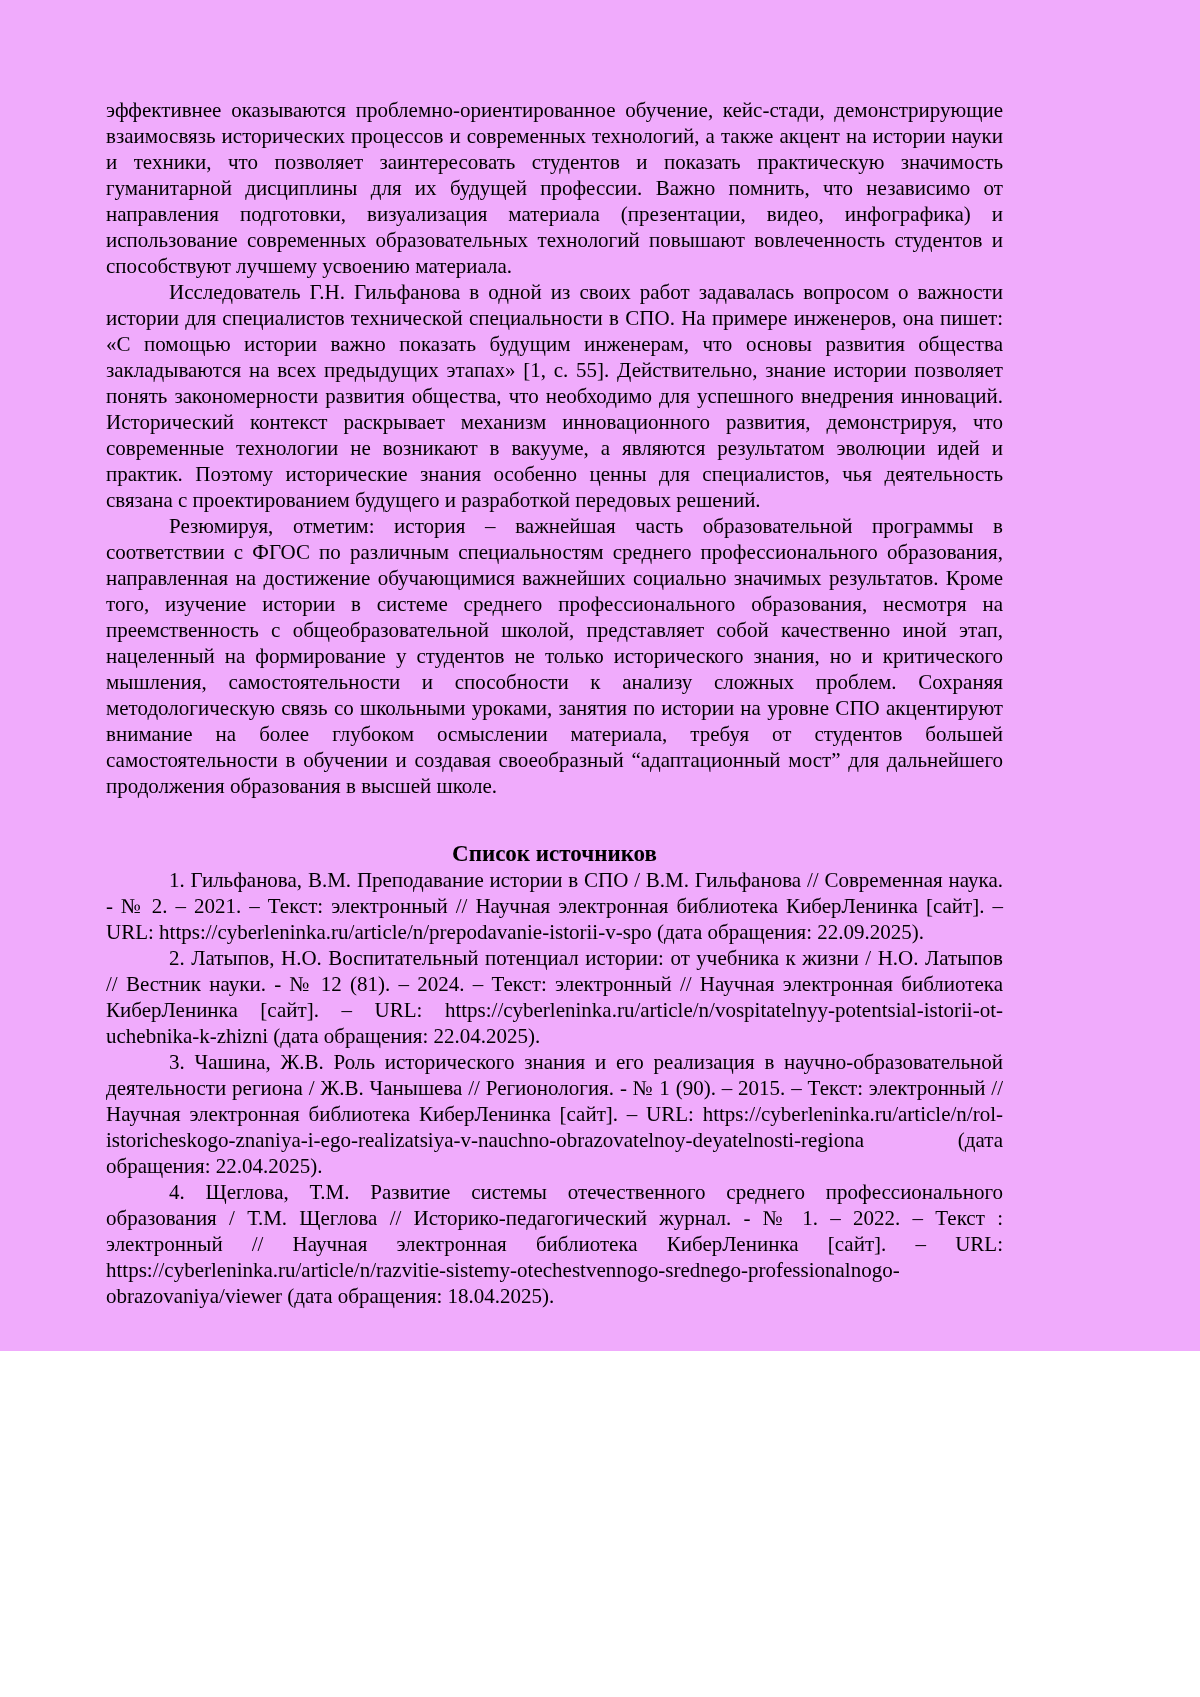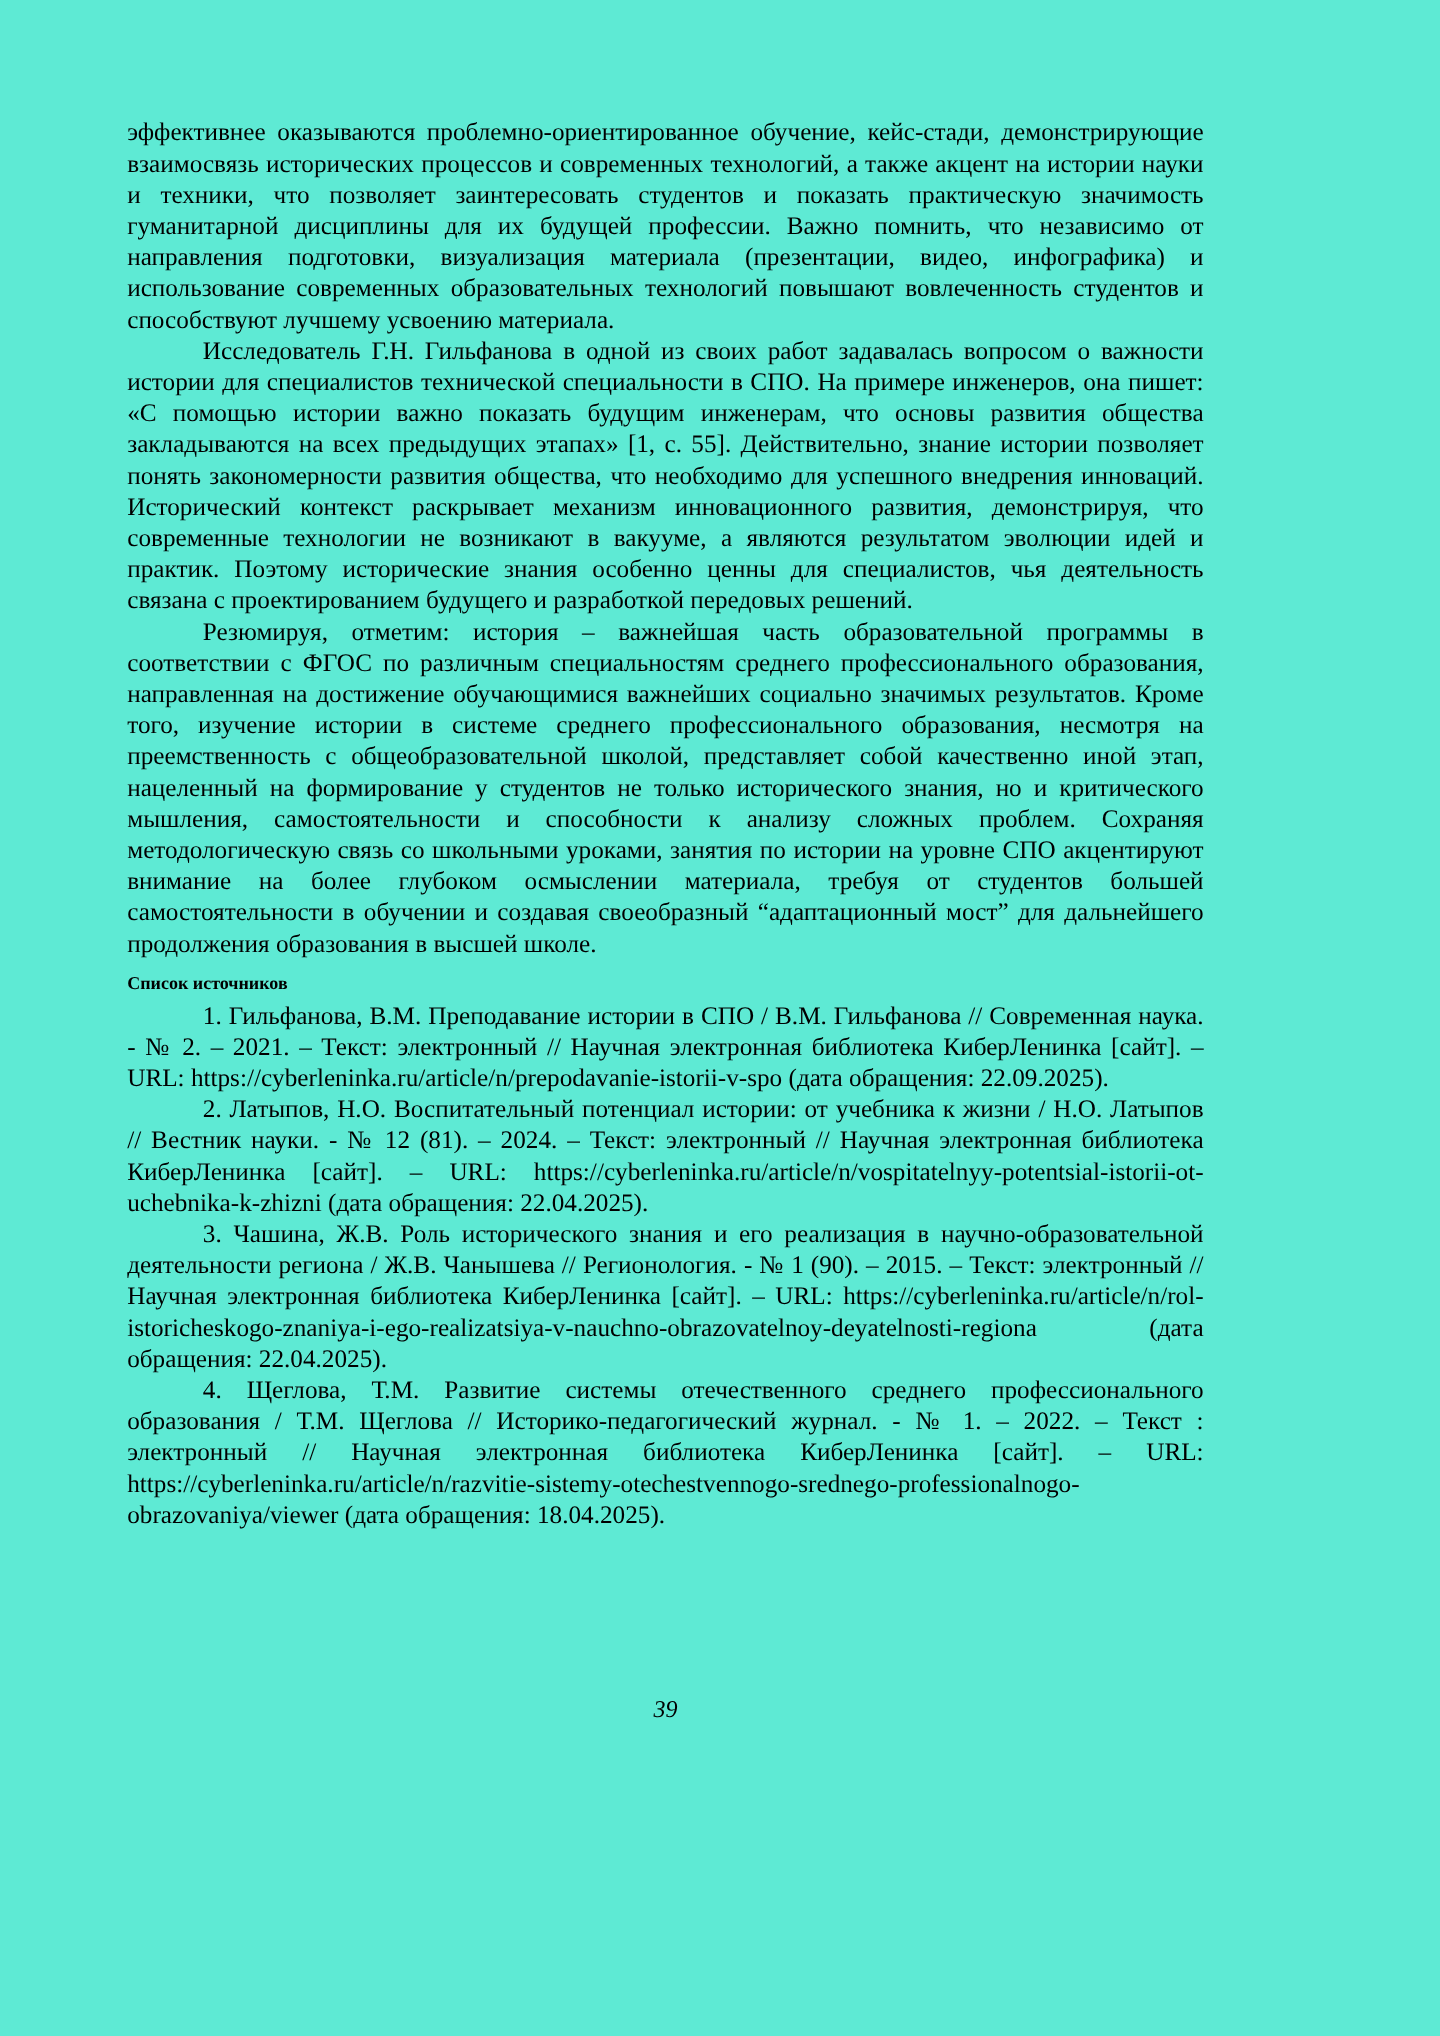--- a/index.html
+++ b/index.html
@@ -1,23 +1,23 @@
 <!DOCTYPE html>
 <html lang="ru"><head>
 <meta charset="utf-8">
 <style>
   * { margin: 0; padding: 0; box-sizing: border-box; }
   html, body { background: #ffffff; }
 
   .page {
     position: relative;
     width: 1200px;
-    height: 1697px;
+    height: 1351px;
     margin: 0 auto;
-    background: #5eead4;
+    background: #f0abfc;
     font-family: "Liberation Serif", serif;
     color: #000000;
     overflow: hidden;
   }
 
   .content {
     position: absolute;
     top: 97px;
     left: 106px;
     width: 897px;
@@ -29,26 +29,26 @@
   .para {
     text-indent: 63px;
     overflow-wrap: break-word;
   }
 
   .para.no-indent {
     text-indent: 0;
   }
 
   .refs-heading {
-    font-size: 15px;
+    font-size: 23px;
     line-height: 26px;
     font-weight: bold;
-    text-align: left;
+    text-align: center;
     text-indent: 0;
-    margin-top: 8px;
+    margin-top: 42px;
   }
 
   .page-number {
     position: absolute;
     top: 1412px;
     left: 106px;
     width: 897px;
     text-align: center;
     font-size: 20px;
     line-height: 26px;

